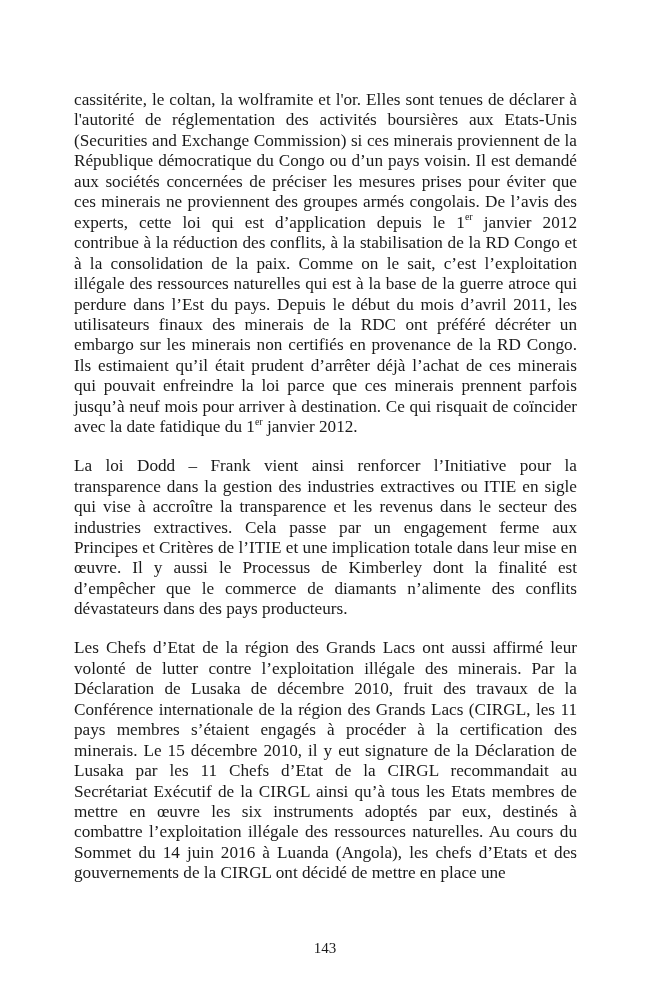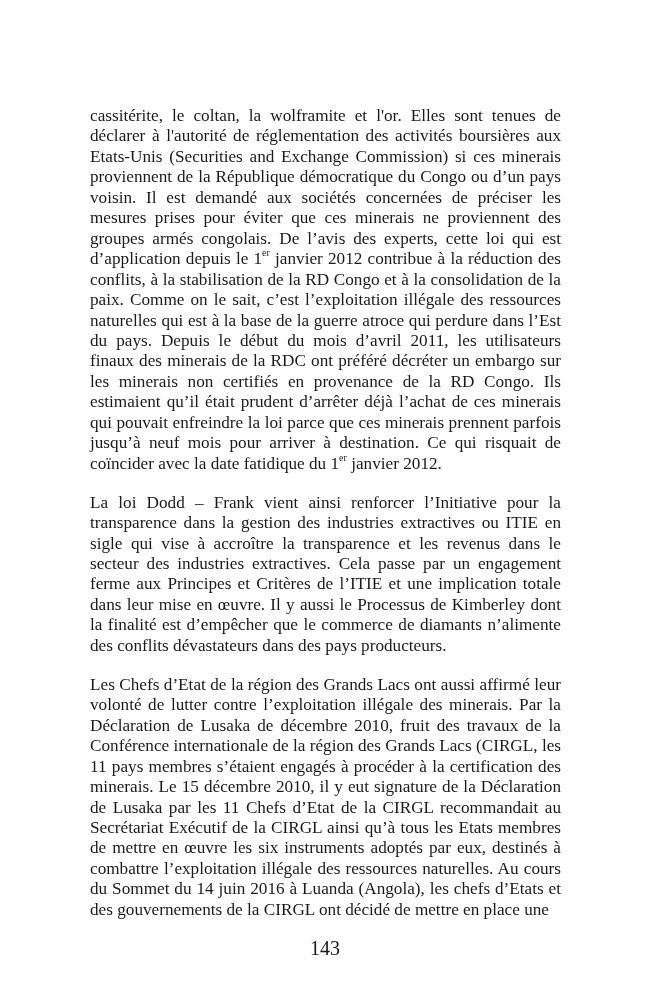--- a/index.html
+++ b/index.html
@@ -17,21 +17,21 @@
     }
     .page {
       position: absolute;
       left: 74px;
       top: 90px;
       width: 503px;
       font-size: 17.2px;
       line-height: 20.45px;
     }
     .para {
-      margin: 16px;
+      margin: 0;
       text-align: justify;
       text-align-last: left;
       font-family: Liberation Serif, serif;
     }
     .para + .para { margin-top: 18.5px; }
     .heading {
       margin: 19px 0 4px 0;
       font-weight: bold;
       font-size: 17.2px;
       line-height: 20.45px;
@@ -43,21 +43,21 @@
       position: relative;
       top: -1px;
       vertical-align: super;
     }
     .page-number {
       position: absolute;
       left: 0;
       width: 650px;
       top: 938px;
       text-align: center;
-      font-size: 20px;
+      font-size: 15px;
       line-height: 20px;
     }
   </style>
 </head>
 <body>
 
 <div class="page">
   <p class="para"><span>cassitérite, le coltan, la wolframite et l'or. Elles sont tenues de déclarer à l'autorité de réglementation des activités boursières aux Etats-Unis (Securities and Exchange Commission) si ces minerais proviennent de la République démocratique du Congo ou d’un pays voisin. Il est demandé aux sociétés concernées de préciser les mesures prises pour éviter que ces minerais ne proviennent des groupes armés congolais. De l’avis des experts, cette loi qui est d’application depuis le 1</span><sup>er</sup><span> janvier 2012 contribue à la réduction des conflits, à la stabilisation de la RD Congo et à la consolidation de la paix. Comme on le sait, c’est l’exploitation illégale des ressources naturelles qui est à la base de la guerre atroce qui perdure dans l’Est du pays. Depuis le début du mois d’avril 2011, les utilisateurs finaux des minerais de la RDC ont préféré décréter un embargo sur les minerais non certifiés en provenance de la RD Congo. Ils estimaient qu’il était prudent d’arrêter déjà l’achat de ces minerais qui pouvait enfreindre la loi parce que ces minerais prennent parfois jusqu’à neuf mois pour arriver à destination. Ce qui risquait de coïncider avec la date fatidique du 1</span><sup>er</sup><span> janvier 2012.</span></p>
 
   <p class="para">La loi Dodd – Frank vient ainsi renforcer l’Initiative pour la transparence dans la gestion des industries extractives ou ITIE en sigle qui vise à accroître la transparence et les revenus dans le secteur des industries extractives. Cela passe par un engagement ferme aux Principes et Critères de l’ITIE et une implication totale dans leur mise en œuvre. Il y aussi le Processus de Kimberley dont la finalité est d’empêcher que le commerce de diamants n’alimente des conflits dévastateurs dans des pays producteurs.</p>

